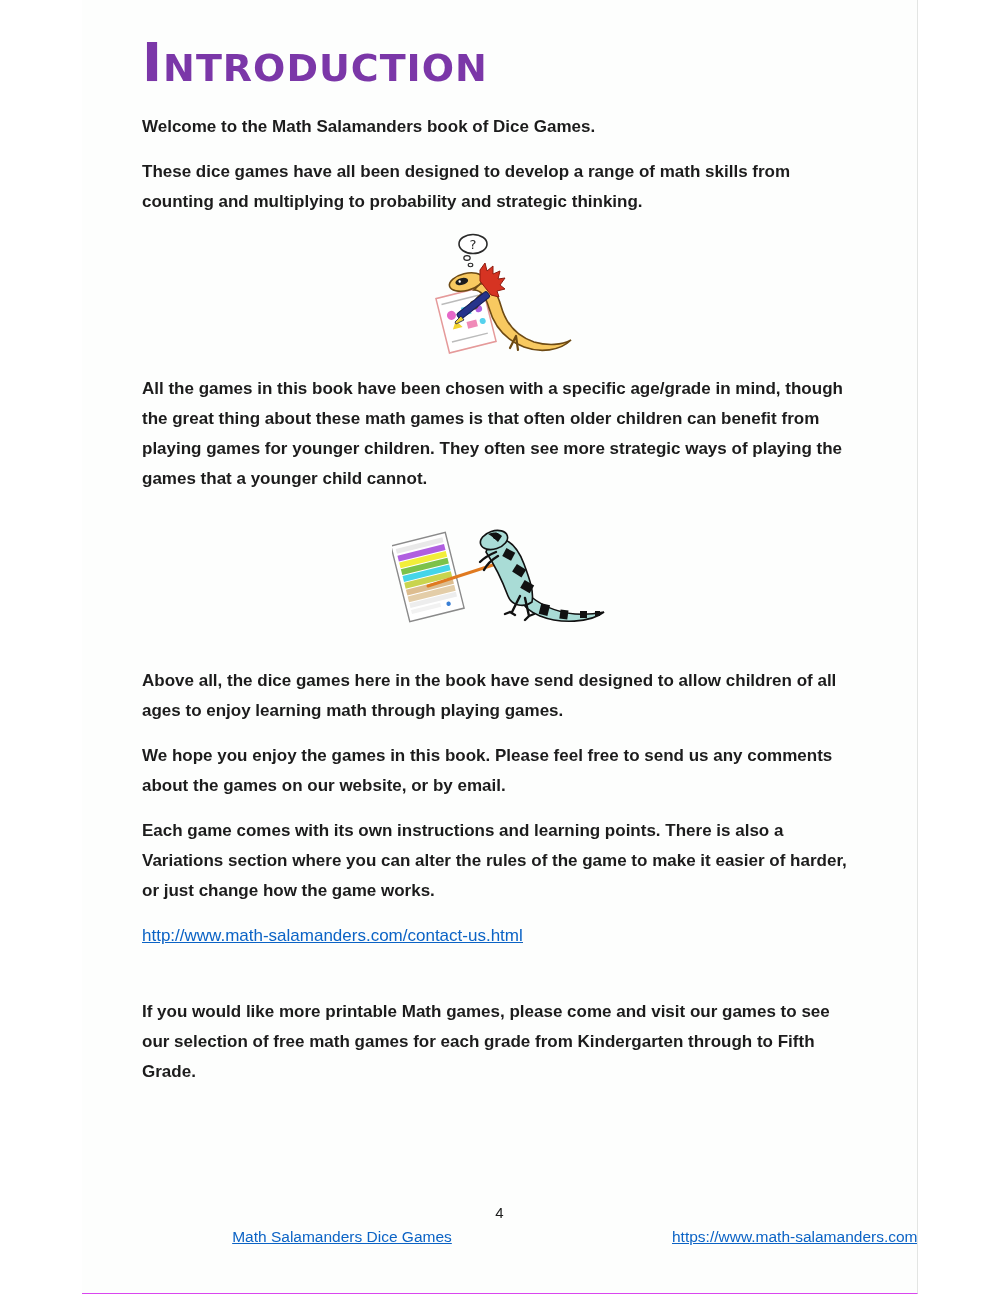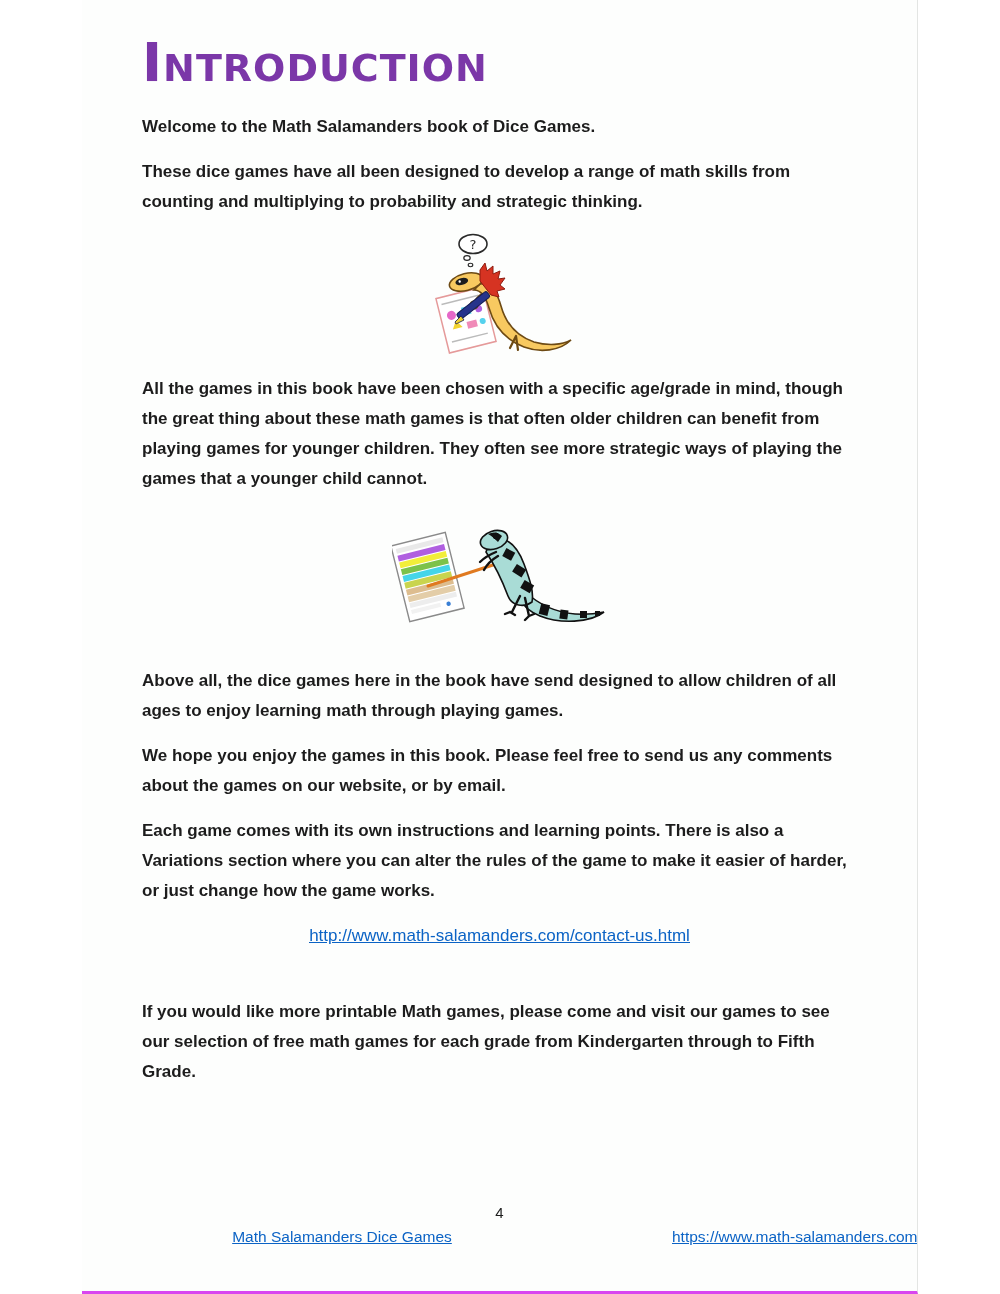--- a/index.html
+++ b/index.html
@@ -3,21 +3,21 @@
 <meta charset="utf-8">
 <style>
   html,body{margin:0;padding:0;background:#ffffff;}
   .page{
     position:relative;
     width:836px;
     height:1294px;
     margin:0 auto;
     background:#fdfefd;
     border-right:1px solid #e3e5e3;
-    border-bottom:3px solid #d946ef;
+    border-bottom:1px solid #d946ef;
     box-sizing:border-box;
     font-family:"Liberation Sans", sans-serif;
     color:#1c1c1c;
     overflow:hidden;
   }
   .content{
     padding:34px 60px 0 60px;
   }
   h1.doc-title{
     margin:0 0 20px 0;
@@ -37,21 +37,20 @@
     font-weight:bold;
   }
   .figure{
     text-align:center;
     margin:0;
   }
   .figure.fig1{margin:6px 0 16px 0;}
   .figure.fig2{margin:30px 0 32px 0;}
   p.center-link{
     margin:5px 0 46px 0;
-    text-align:center;
     font-size:17px;
     line-height:30px;
     text-decoration:underline;
   }
   a.doc-link{
     color:#0b63c5;
     text-decoration:underline;
     cursor:pointer;
   }
   .page-number{

